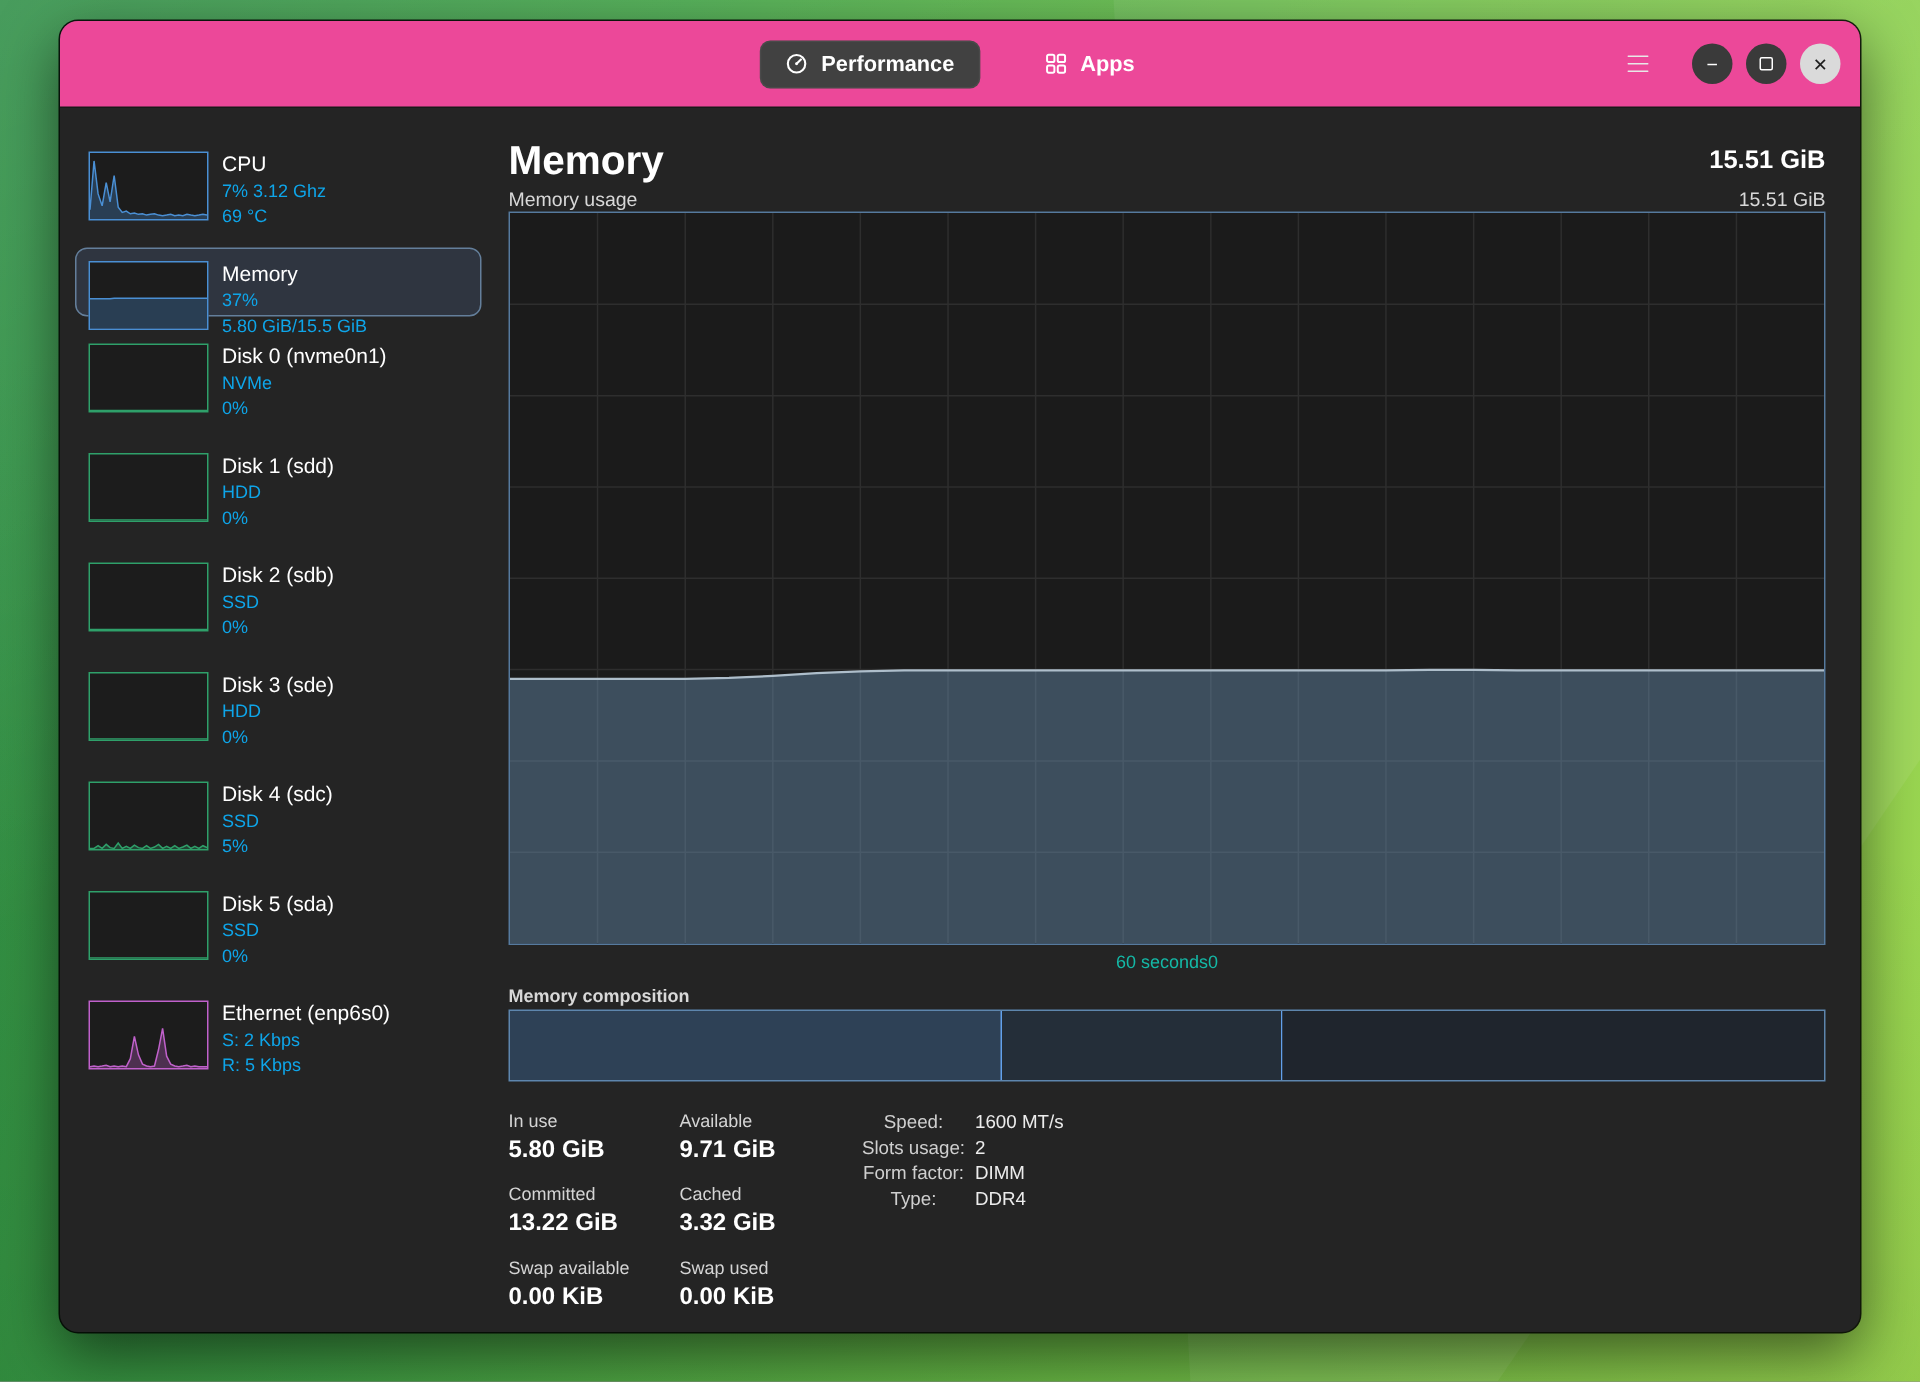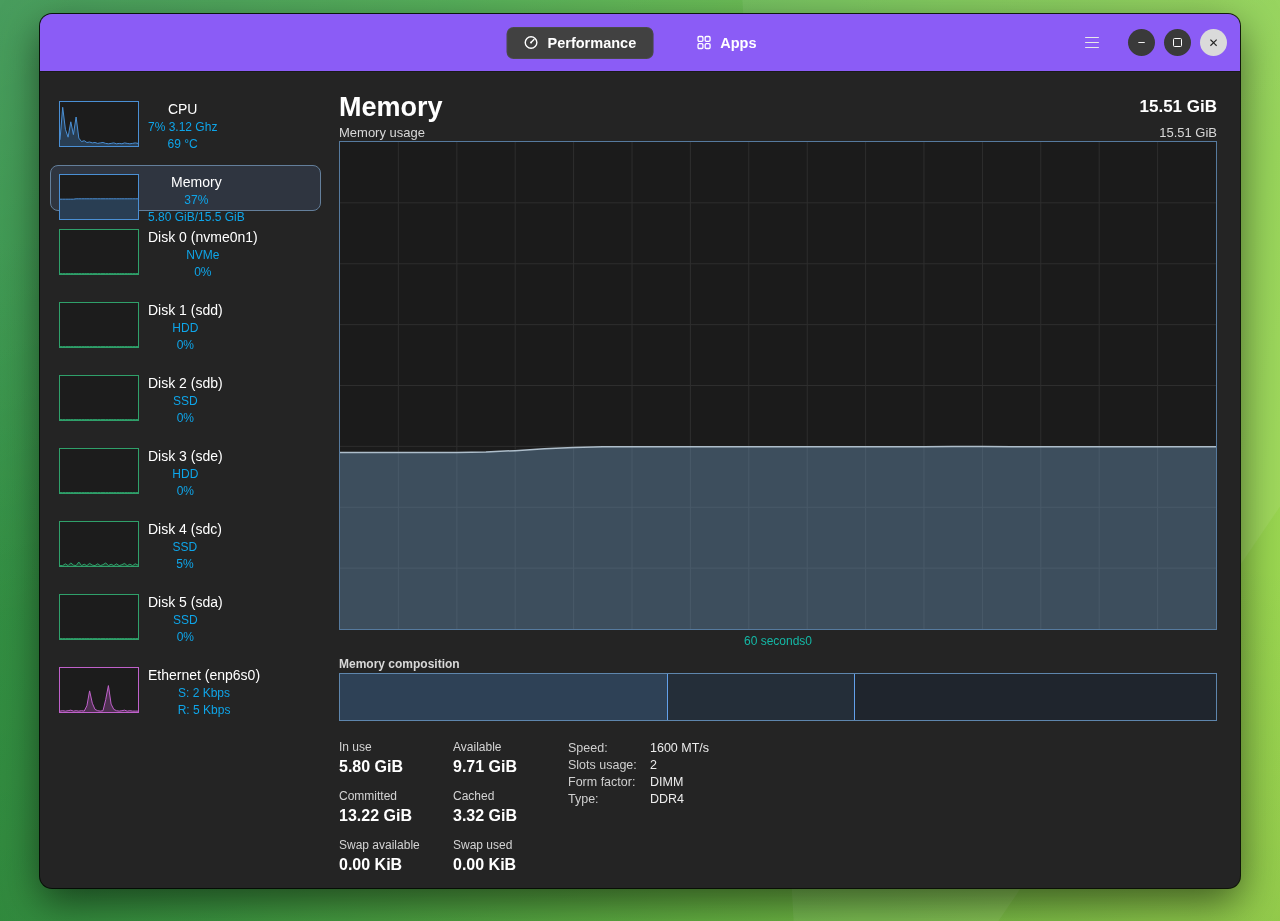--- a/index.html
+++ b/index.html
@@ -17,42 +17,42 @@
     clip-path:polygon(58% 0,100% 0,100% 55%,78% 100%,62% 100%); }
 
   
   .window { position:absolute; left:40px; top:14px; width:1200px; height:874px;
     background:#242424; border-radius:12px; overflow:hidden;
     box-shadow:0 14px 40px rgba(0,0,0,.55), 0 0 0 1px rgba(0,0,0,.85),
                inset 0 1px 0 rgba(255,255,255,.07); }
 
   
   .titlebar { position:absolute; left:0; top:0; right:0; height:58px;
-    background:#8b5cf6; border-bottom:1px solid #191919; }
+    background:#ec4899; border-bottom:1px solid #191919; }
   .tab-group { position:absolute; left:50%; top:50%; transform:translate(-50%,-50%);
     display:flex; gap:26px; align-items:center; }
   .tab { display:flex; align-items:center; gap:9px; padding:8px 17px; border-radius:7px;
     color:#fff; font-weight:700; font-size:14.5px; cursor:default; white-space:nowrap; }
   .tab.selected { background:#414141; box-shadow:inset 0 0 0 1px rgba(255,255,255,.05); }
   .tab svg { display:block; }
 
   .win-controls { position:absolute; right:13px; top:50%; transform:translateY(-50%);
     display:flex; align-items:center; gap:9px; }
   .menu-btn { width:30px; height:30px; border-radius:6px; display:flex; flex-direction:column;
     align-items:center; justify-content:center; gap:3.5px; margin-right:12px; }
   .menu-btn i { display:block; width:14px; height:1.6px; background:#e8e8e8; border-radius:1px; }
   .circle-btn { width:27px; height:27px; border-radius:50%; background:#3a3a3a; color:#fff;
     display:flex; align-items:center; justify-content:center; font-size:13px; line-height:1; }
   .circle-btn.close { background:#dadada; color:#1e1e1e; font-size:12px; }
   .max-glyph { display:block; width:9px; height:9px; border:1.5px solid #fff; border-radius:1.5px; }
 
   
   .sidebar { position:absolute; left:0; top:59px; bottom:0; width:299px;
     padding:28px 27px 0 19px; display:flex; flex-direction:column; gap:27px; }
-  .side-item { display:flex; gap:9px; height:46px; align-items:flex-start;text-align:center; }
+  .side-item { display:flex; gap:9px; height:46px; align-items:flex-start; }
   .side-item.selected { background:#2f3540; border:1px solid #647f9b; border-radius:8px;
     padding:8px; margin:-9px; }
   .thumb { width:80px; height:46px; flex:none; border:1px solid #888; background:#1c1c1c; }
   .thumb svg { display:block; width:78px; height:44px; }
   .side-text { display:flex; flex-direction:column; padding-top:0; }
   .side-title { font-size:14px; color:#fff; line-height:17px; margin-bottom:1px; }
   .side-sub { font-size:12px; color:#0ea5e9; line-height:16.5px; }
 
   
   .main { position:absolute; left:299px; top:59px; width:878px; bottom:0; }
@@ -74,21 +74,21 @@
   .comp-seg:last-child { border-right:none; }
   .comp-seg.hatch { background-image:repeating-linear-gradient(45deg,
       rgba(255,255,255,.045) 0 2px, rgba(255,255,255,0) 2px 7px); }
 
   .stats { position:absolute; left:0; top:667px; right:0; display:flex; }
   .stat-col { width:114px; flex:none; }
   .stat-col.second { width:115px; }
   .stat { margin-bottom:13px; }
   .stat-label { font-size:12px; color:#d4d4d4; line-height:14px; margin-bottom:3px; }
   .stat-value { font-size:16px; font-weight:700; color:#fff; line-height:19px; }
-  .info-col { margin-left:0; font-size:12.5px; line-height:17px; }
+  .info-col { margin-left:0; font-size:12.5px; line-height:17px;text-align:center; }
   .info-row { display:flex; }
   .info-label { width:82px; color:#cfcfcf; }
   .info-value { color:#ececec; }
 </style>
 </head>
 <body>
 
 <div class="wallpaper"></div>
 
 <div class="window">

